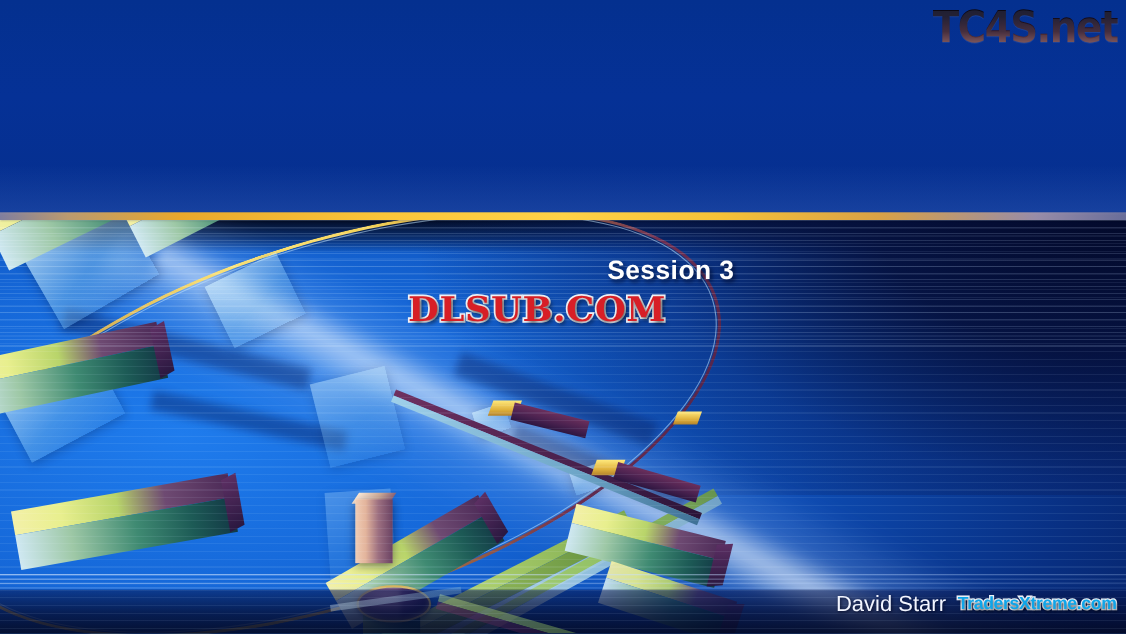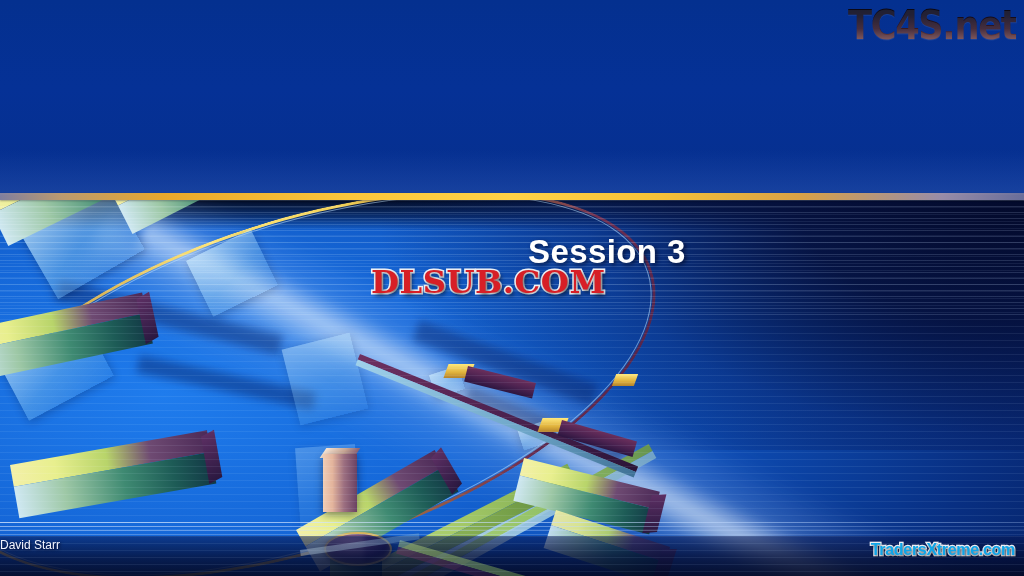--- a/index.html
+++ b/index.html
@@ -269,34 +269,34 @@
     text-align: center;
     font-size: 40px;
     font-weight: bold;
     color: #f6c22f;
     letter-spacing: 0.2px;
     text-shadow: 1px 2px 2px rgba(0,0,0,0.45);
     white-space: nowrap;
   }
   .session-label {
     position: absolute;
-    left: 528px; top: 233px;
-    font-size: 33px;
+    left: 552px; top: 233px;
+    font-size: 24px;
     font-weight: bold;
     color: #ffffff;
     letter-spacing: 0.4px;
     text-shadow: 2px 2px 4px rgba(0,10,40,0.75);
     white-space: nowrap;
   }
   .presenter {
     position: absolute;
     left: 0; top: 538px;
     width: 860px;
-    text-align: left;
-    font-size: 12px;
+    text-align: right;
+    font-size: 20px;
     color: #f2f5ff;
     text-shadow: 1px 1px 3px rgba(0,5,30,0.85);
     white-space: nowrap;
   }
 
   
   .wm-tc4s {
     position: absolute;
     right: 8px; top: 2px;
     font-size: 40px;

